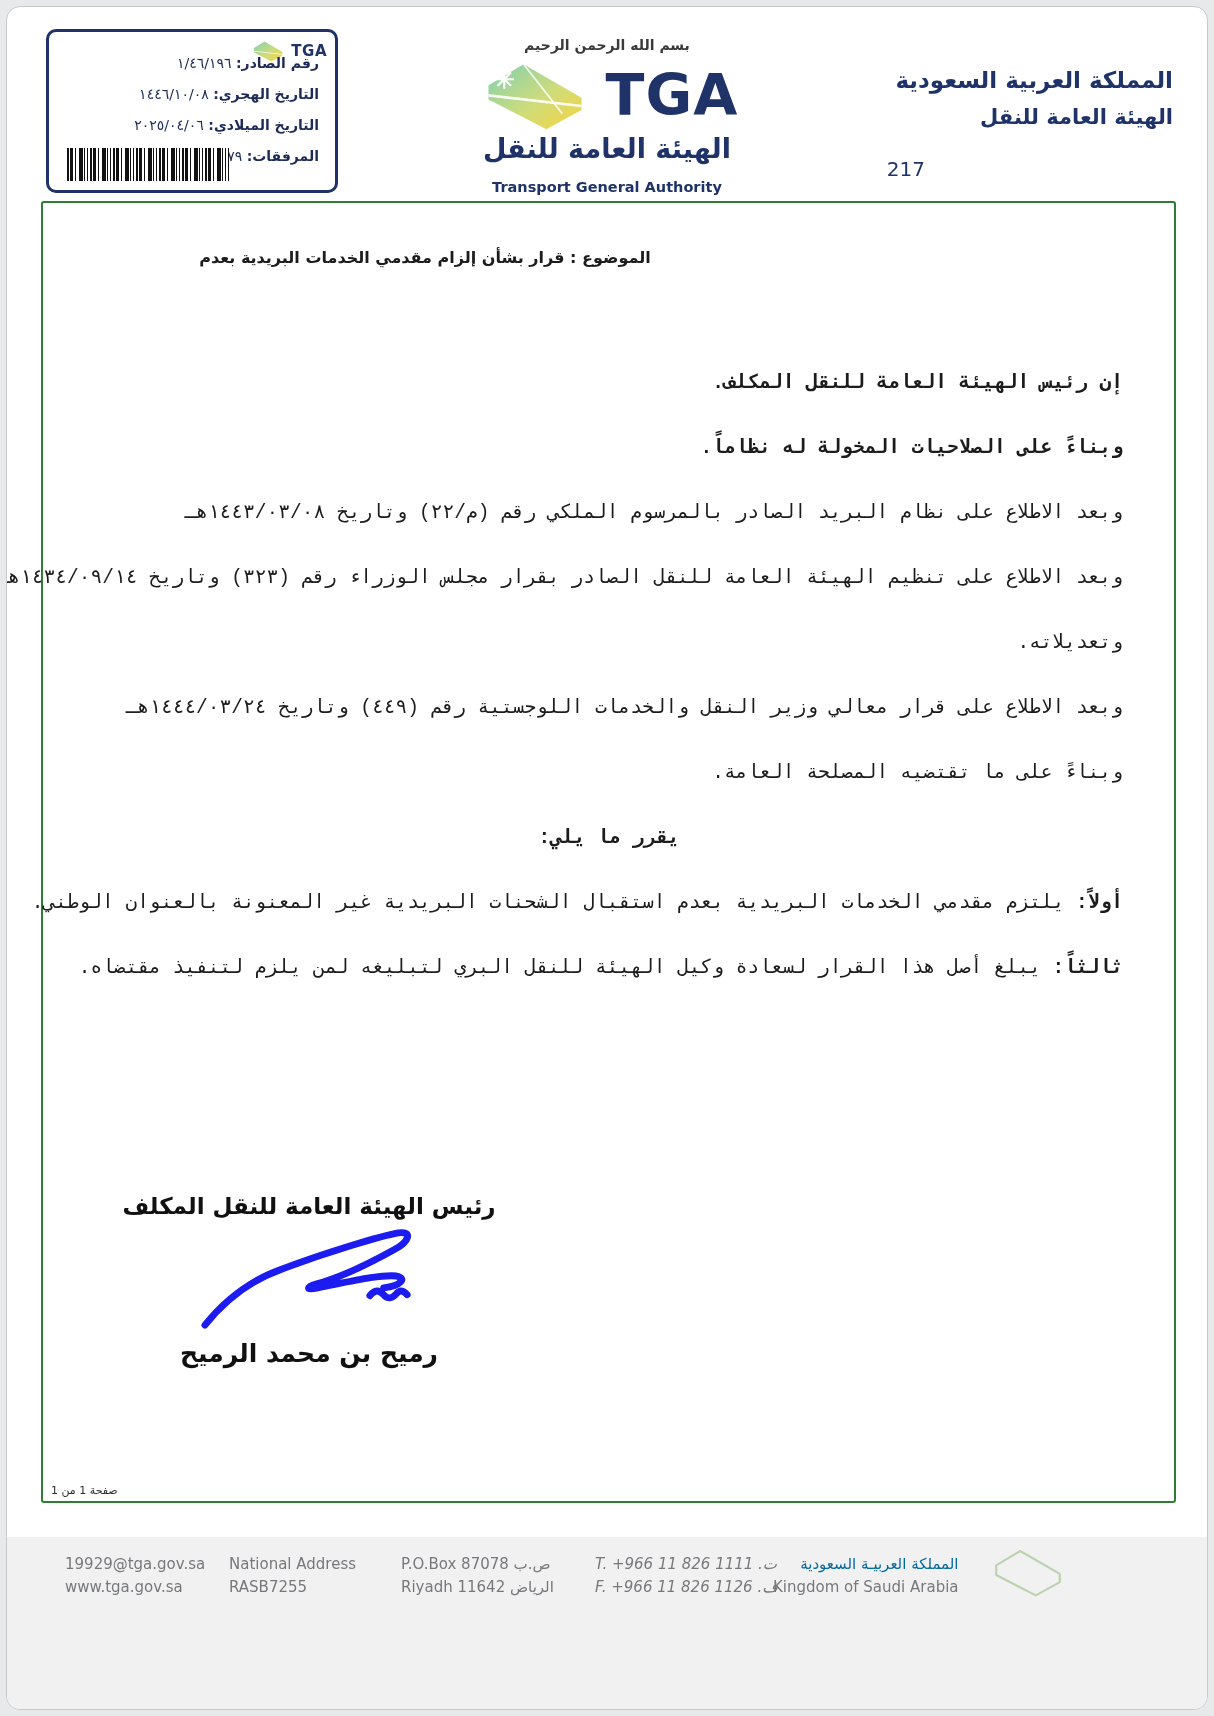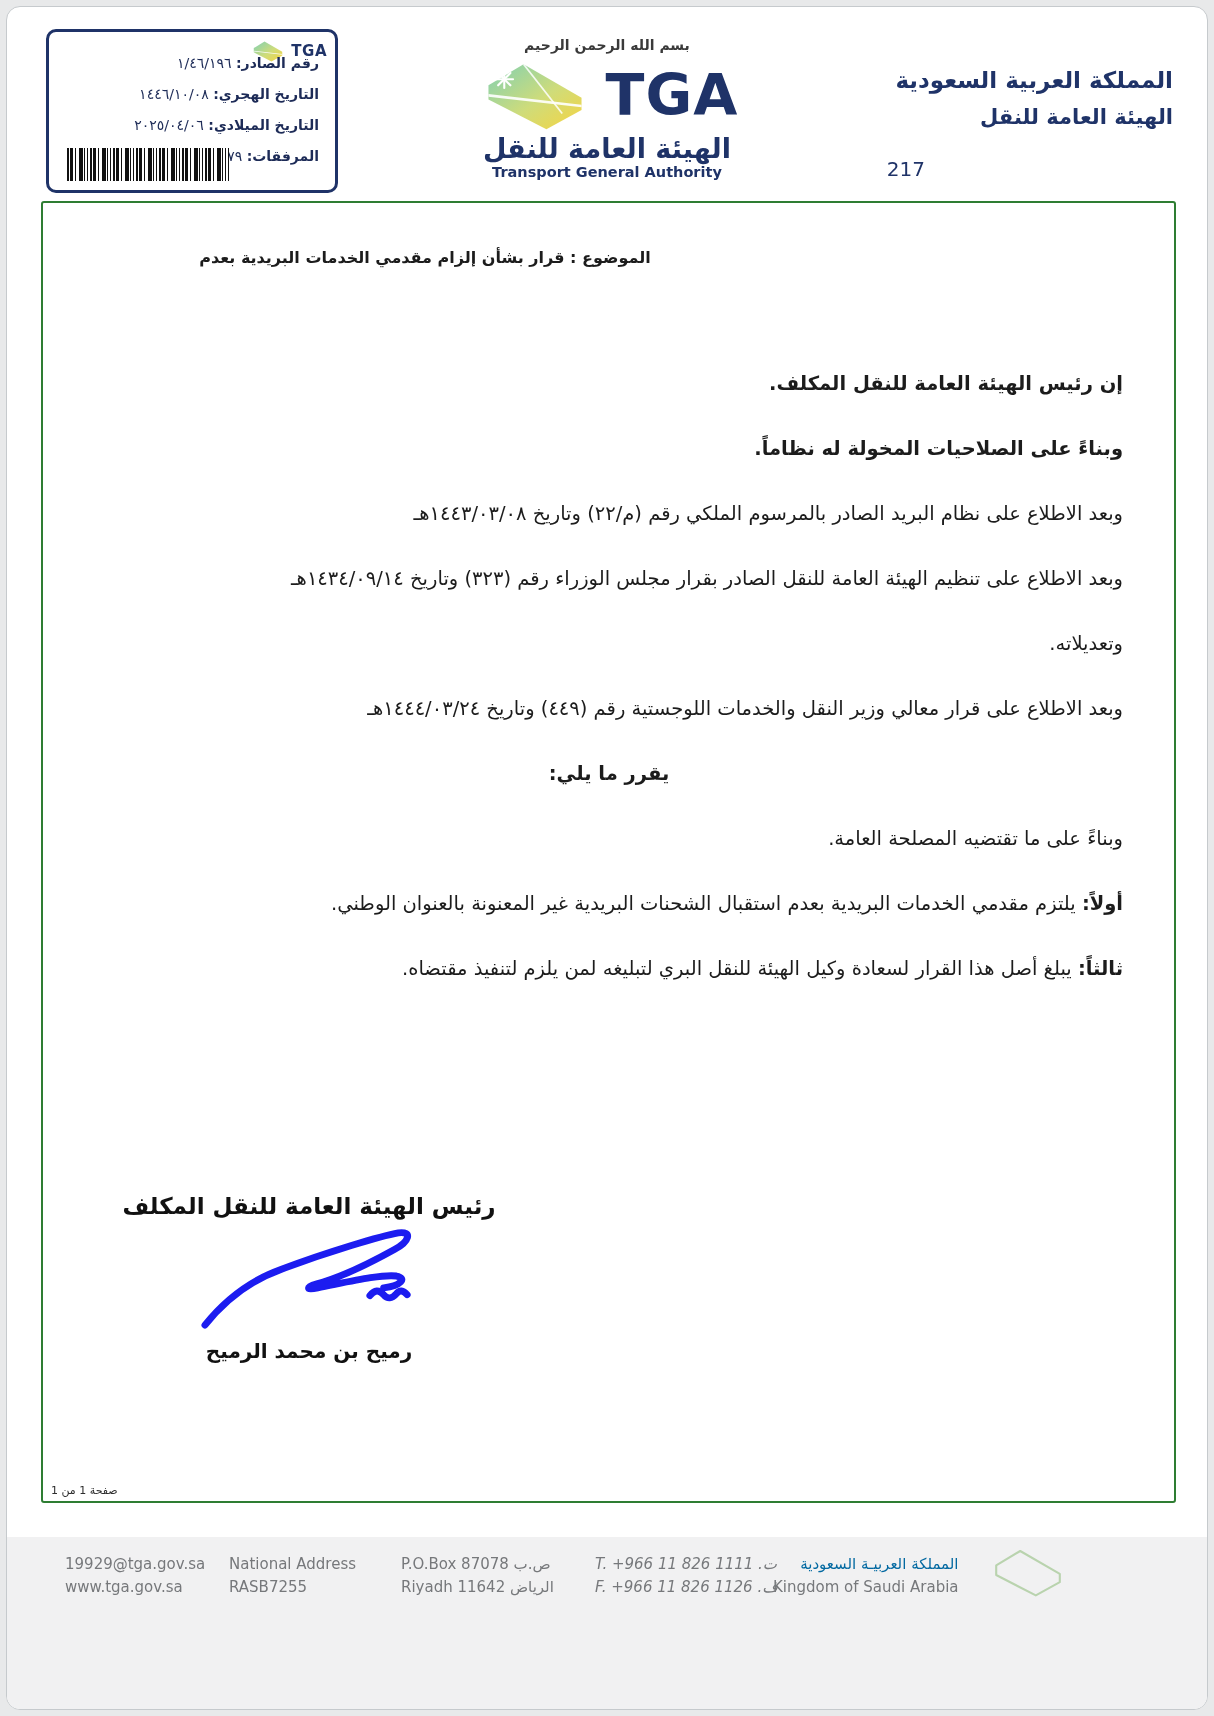--- a/index.html
+++ b/index.html
@@ -34,21 +34,21 @@
     background: repeating-linear-gradient(90deg,
       #111 0 2px, #fff 2px 3px, #111 3px 6px, #fff 6px 8px,
       #111 8px 9px, #fff 9px 12px, #111 12px 16px, #fff 16px 17px,
       #111 17px 18px, #fff 18px 20px, #111 20px 21px, #fff 21px 23px);
   }
   .center-logo { position: absolute; left: 424px; top: 30px; width: 352px; text-align: center; }
   .bismillah { font-size: 14px; font-weight: bold; color: #3a3a3a; }
   .logo-row { display: flex; align-items: center; justify-content: center; gap: 12px; margin-top: 6px; }
   .tga-acronym { font-size: 57px; font-weight: bold; color: #1f3368; letter-spacing: 1px; }
   .logo-ar { font-size: 27px; font-weight: 600; color: #1f3368; margin-top: 2px; direction: rtl; }
-  .logo-en { font-size: 14.5px; font-weight: bold; color: #1f3368; margin-top: 0; }
+  .logo-en { font-size: 14.5px; font-weight: bold; color: #1f3368; margin-top: 15px; }
   .header-right { position: absolute; right: 34px; top: 60px; text-align: right; direction: rtl; }
   .hr-country { font-size: 23px; font-weight: bold; color: #1f3368; }
   .hr-authority { font-size: 21px; font-weight: 600; color: #1f3368; margin-top: 12px; }
   .hr-number { position: absolute; right: 248px; top: 90px; font-size: 20px; color: #1f3368; direction: ltr; }
   
   .main-box {
     position: absolute; left: 34px; top: 194px;
     width: 1135px; height: 1302px;
     border: 2px solid #2e7d32; border-radius: 3px;
     background: #fff;
@@ -56,28 +56,28 @@
   .subject {
     position: absolute; top: 30px; left: 72px; width: 620px;
     direction: rtl; text-align: center;
     font-size: 16px; font-weight: 600; color: #1c1c1c; line-height: 50px;
   }
   .body-text {
     position: absolute; top: 148px; right: 51px; left: 52px;
     direction: rtl; text-align: right;
     font-size: 19.5px; color: #1c1c1c;
   }
-  .body-text .line { line-height: 65px; white-space: nowrap; }
+  .body-text .line { line-height: 65px; white-space: nowrap; font-family: Liberation Mono, monospace; }
   .body-text .bold { font-weight: bold; }
   .decree-heading { text-align: center; font-weight: bold; }
   .item-label { font-weight: bold; }
   .sig-block { position: absolute; top: 990px; left: 42px; width: 448px; text-align: center; direction: rtl; }
   .sig-title { font-size: 23px; font-weight: bold; color: #111; }
   .sig-svg { margin-top: 4px; }
-  .sig-name { font-size: 20px; font-weight: bold; color: #111; margin-top: 4px; }
+  .sig-name { font-size: 25px; font-weight: bold; color: #111; margin-top: 4px; }
   .page-label {
     position: absolute; left: 8px; bottom: 4px;
     direction: rtl; font-size: 11px; color: #2d2d2d;
   }
   
   .footer {
     position: absolute; left: 0; right: 0; bottom: 0; height: 172px;
     background: #f1f1f2;
   }
   .f-col { position: absolute; top: 16px; font-size: 15px; color: #76787b; line-height: 23px; white-space: nowrap; }
@@ -165,22 +165,22 @@
       <div>الموضوع : قرار بشأن إلزام مقدمي الخدمات البريدية بعدم</div>
     </div>
 
     <div class="body-text">
       <div class="line bold">إن رئيس الهيئة العامة للنقل المكلف.</div>
       <div class="line bold">وبناءً على الصلاحيات المخولة له نظاماً.</div>
       <div class="line">وبعد الاطلاع على نظام البريد الصادر بالمرسوم الملكي رقم (م/٢٢) وتاريخ ١٤٤٣/٠٣/٠٨هـ</div>
       <div class="line">وبعد الاطلاع على تنظيم الهيئة العامة للنقل الصادر بقرار مجلس الوزراء رقم (٣٢٣) وتاريخ ١٤٣٤/٠٩/١٤هـ</div>
       <div class="line">وتعديلاته.</div>
       <div class="line">وبعد الاطلاع على قرار معالي وزير النقل والخدمات اللوجستية رقم (٤٤٩) وتاريخ ١٤٤٤/٠٣/٢٤هـ</div>
+      <div class="line">وبناءً على ما تقتضيه المصلحة العامة.</div>
       <div class="line decree-heading">يقرر ما يلي:</div>
-      <div class="line">وبناءً على ما تقتضيه المصلحة العامة.</div>
       <div class="line">
         <span class="item-label">أولاً:</span>
         <span>يلتزم مقدمي الخدمات البريدية بعدم استقبال الشحنات البريدية غير المعنونة بالعنوان الوطني.</span>
       </div>
       <div class="line">
         <span class="item-label">ثالثاً:</span>
         <span>يبلغ أصل هذا القرار لسعادة وكيل الهيئة للنقل البري لتبليغه لمن يلزم لتنفيذ مقتضاه.</span>
       </div>
     </div>
 

